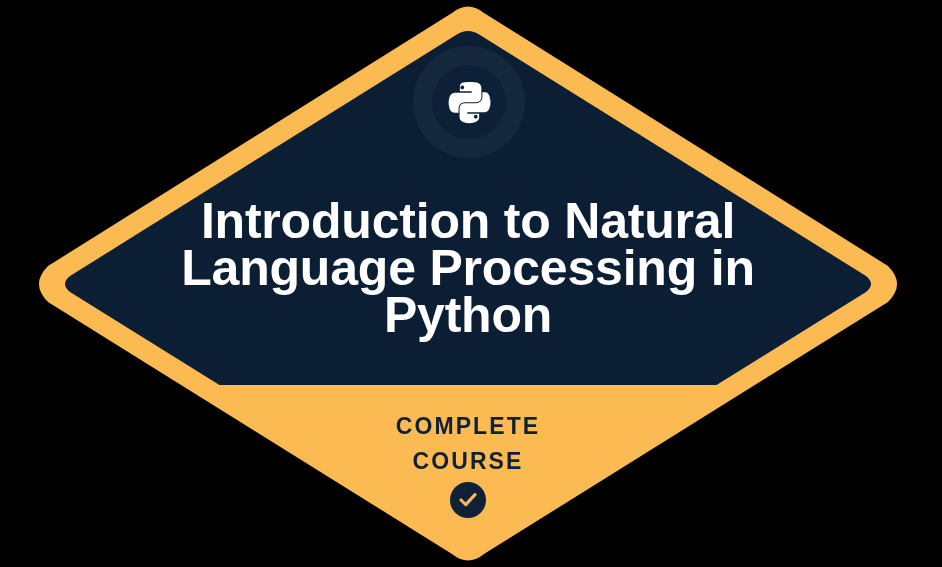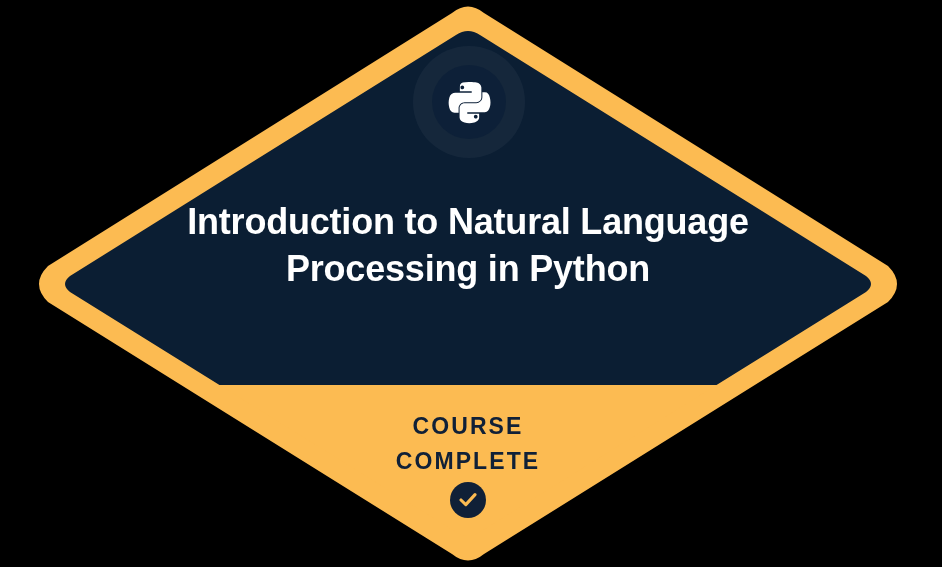--- a/index.html
+++ b/index.html
@@ -72,21 +72,21 @@
 
   
   #course-title {
     position: absolute;
     left: 171px;
     top: 198px;
     width: 594px;
     text-align: center;
     color: #ffffff;
     font-family: "Liberation Sans", sans-serif;
-    font-size: 36px;
+    font-size: 50px;
     font-weight: 700;
     line-height: 47px;
     letter-spacing: -0.2px;
   }
 
   
   #status-block {
     position: absolute;
     left: 271px;
     top: 409px;
@@ -168,22 +168,22 @@
         <svg viewBox="0 0 64 64" width="46" height="46" aria-hidden="true">
           <path fill="#FFFFFF" d="M31.6 4c-3.2 0-6 .3-8.2 1-3.4 1-4.1 3-4.1 6.9v5.2h16.5v2.1H13.1c-3.9 0-7.4 2.4-8.5 6.9-1.2 5.2-1.3 8.5 0 13.9 1 4 3.3 6.9 7.2 6.9h5.7v-6.2c0-4.5 3.9-8.4 8.5-8.4h16.4c3.8 0 6.8-3.1 6.8-6.9V11.9c0-3.7-3.1-6.4-6.8-7-2.4-.6-5.6-.9-8.8-.9zm-8.9 5.1c1.4 0 2.6 1.2 2.6 2.6 0 1.5-1.2 2.6-2.6 2.6-1.5 0-2.6-1.2-2.6-2.6 0-1.5 1.2-2.6 2.6-2.6z"></path>
           <path fill="#FFFFFF" d="M50.6 19.2v6c0 4.7-4 8.6-8.5 8.6H25.7c-3.7 0-6.8 3.2-6.8 6.9v12.9c0 3.7 3.2 5.8 6.8 6.9 4.3 1.3 8.4 1.5 13.6 0 3.4-1 6.8-3 6.8-6.9v-5.2H29.6v-2.1h24.5c3.9 0 5.4-2.8 6.8-6.9 1.4-4.3 1.3-8.4 0-13.9-.9-4-2.9-6.9-6.8-6.9h-3.5zM41.4 49.9c1.5 0 2.6 1.2 2.6 2.6 0 1.5-1.2 2.6-2.6 2.6-1.4 0-2.6-1.2-2.6-2.6 0-1.5 1.2-2.6 2.6-2.6z"></path>
         </svg>
       </div>
     </div>
 
     <div id="course-title">Introduction to Natural Language Processing in Python</div>
 
     <div id="status-block">
+      <span class="status-line">COMPLETE</span>
       <span class="status-line">COURSE</span>
-      <span class="status-line">COMPLETE</span>
     </div>
 
     <div id="check-badge">
       <svg viewBox="0 0 18 16" aria-hidden="true">
         <path d="M2 8 L6.8 12.6 L16 2.6" stroke="#FCBB52" stroke-width="3.1" fill="none" stroke-linecap="round" stroke-linejoin="round"></path>
       </svg>
     </div>
 
   </div>
 </div>

